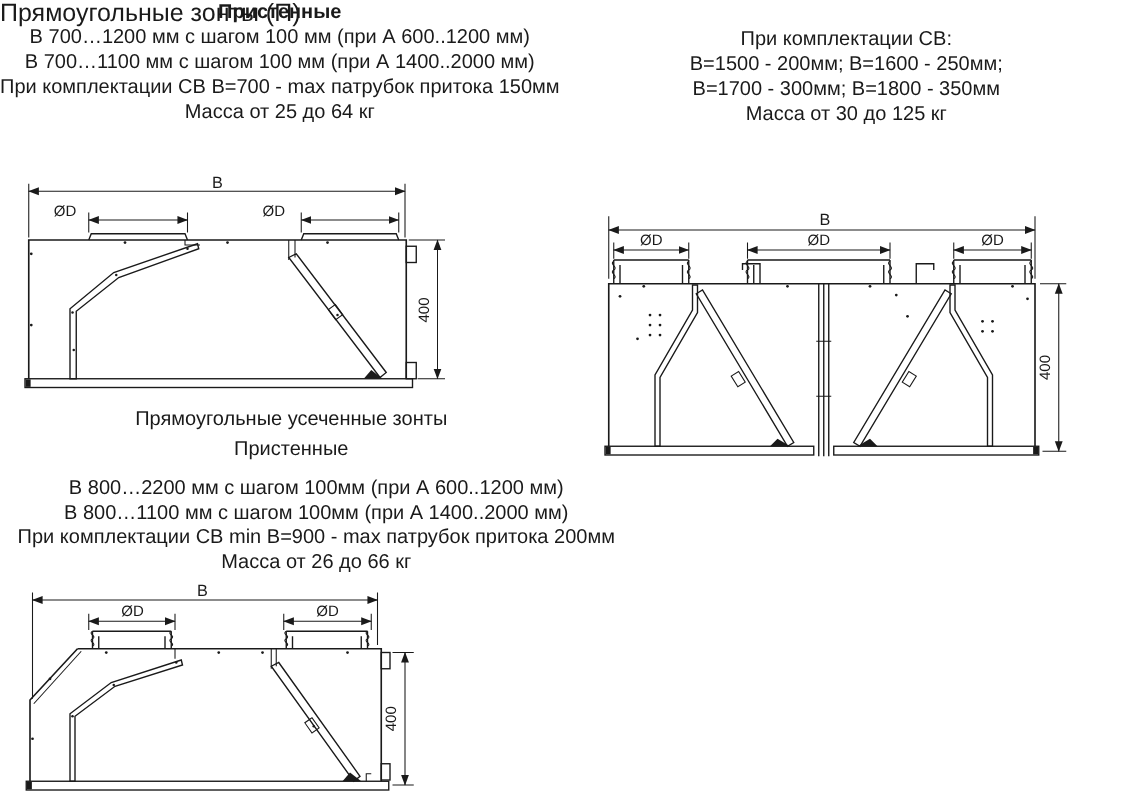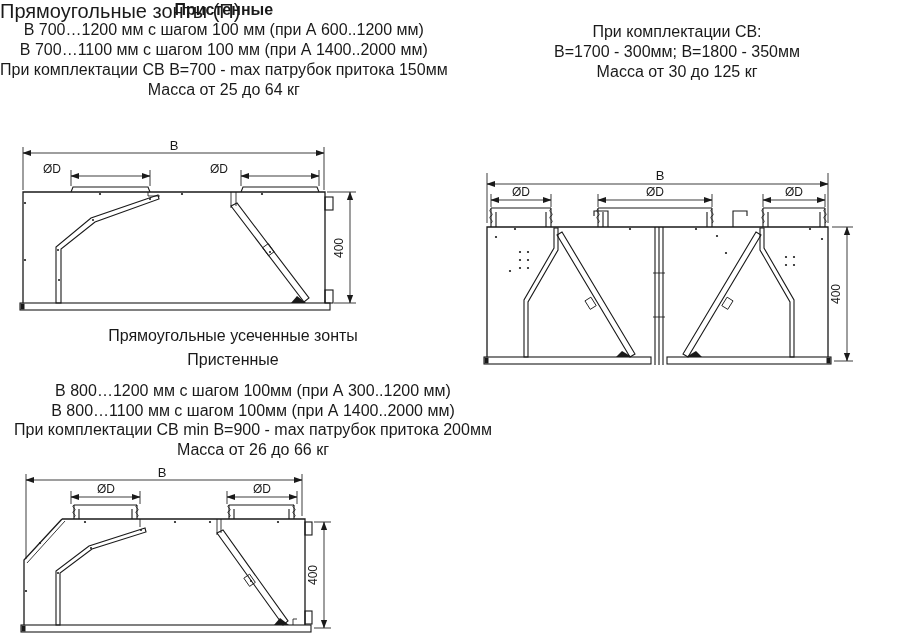--- a/index.html
+++ b/index.html
@@ -30,30 +30,31 @@
 <div class="abs tc" style="left:0;top:23;width:466">
   <div class="txt b">Пристенные</div>
   <div class="txt">В 700…1200 мм с шагом 100 мм (при А 600..1200 мм)</div>
   <div class="txt">В 700…1100 мм с шагом 100 мм (при А 1400..2000 мм)</div>
   <div class="txt">При комплектации СВ В=700 - max патрубок притока 150мм</div>
   <div class="txt">Масса от 25 до 64 кг</div>
 </div>
 
 <div class="abs tc" style="left:497;top:22px;width:360px;left:497px">
   <div class="txt">При комплектации СВ:</div>
+  <div class="txt">В=1500 - 200мм; В=1600 - 250мм;</div>
   <div class="txt">В=1700 - 300мм; В=1800 - 350мм</div>
   <div class="txt">Масса от 30 до 125 кг</div>
 </div>
 
 <div class="abs tc" style="left:0;top:324px;width:466px">
   <div class="hd">Прямоугольные усеченные зонты</div>
   <div class="hd">Пристенные</div>
 </div>
 <div class="abs tc" style="left:0;top:381px;width:506px">
-  <div class="txt2">В 800…1200 мм с шагом 100мм (при А 300..1200 мм)</div>
+  <div class="txt2">В 800…2200 мм с шагом 100мм (при А 600..1200 мм)</div>
   <div class="txt2">В 800…1100 мм с шагом 100мм (при А 1400..2000 мм)</div>
   <div class="txt2">При комплектации СВ min В=900 - max патрубок притока 200мм</div>
   <div class="txt2">Масса от 26 до 66 кг</div>
 </div>
 
 <svg style="left:0;top:140px" width="360" height="180" viewBox="0 0 360 180">
   <defs>
     <marker id="a1" viewBox="0 0 10 10" refX="9.5" refY="5" markerWidth="10" markerHeight="10" orient="auto-start-reverse">
       <path d="M0,1.3 L10,5 L0,8.7 Z" fill="#1a1a1a"></path>
     </marker>

